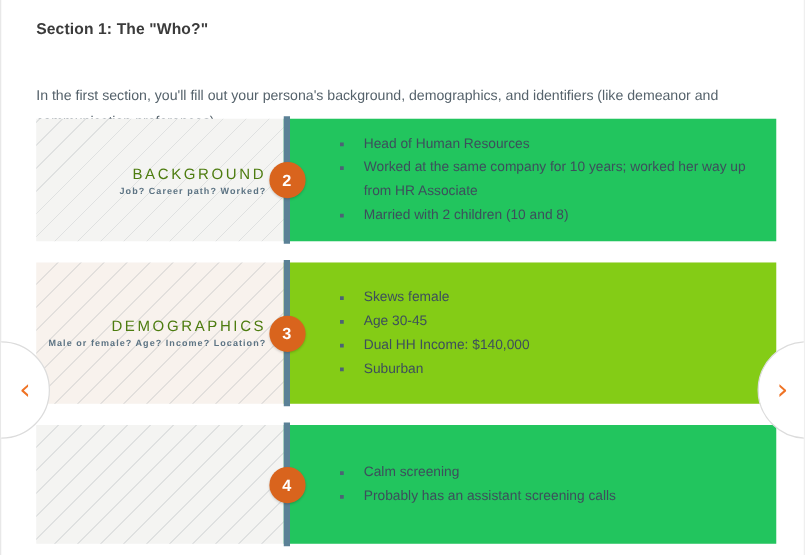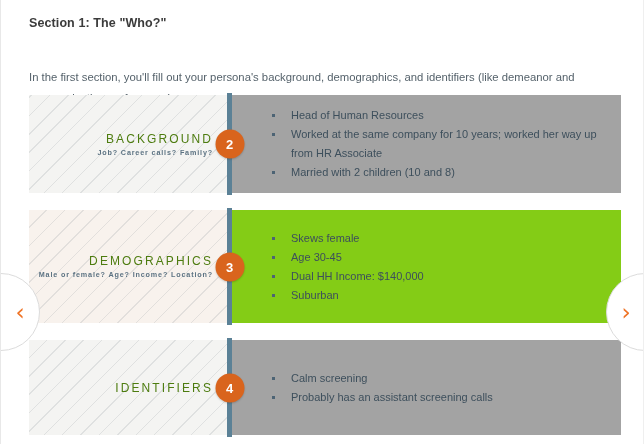--- a/index.html
+++ b/index.html
@@ -96,21 +96,21 @@
     position: relative;
     display: flex;
     align-items: center;
     padding-left: 24px;
     box-sizing: border-box;
   }
 
   
   .tint-grey  { background: #f4f4f2; }
   .tint-cream { background: #f8f2ed; }
-  .tint-grey  .card-body  { background: #a3a3a3; }
+  .tint-grey  .card-body  { background: #22c55e; }
   .tint-cream .card-body  { background: #84cc16; }
 
   .label-title {
     position: relative;
     z-index: 2;
     font-size: 12px;
     letter-spacing: 2.1px;
     color: #4d7c0f;
     white-space: nowrap;
   }
@@ -217,21 +217,21 @@
 
   <h2 class="section-heading">Section 1: The "Who?"</h2>
 
   <p class="section-intro">In the first section, you'll fill out your persona's background, demographics, and identifiers (like demeanor and communication preferences).</p>
 
   <div class="carousel">
 
     <div class="card card-1 tint-grey">
       <div class="card-label">
         <div class="label-title">BACKGROUND</div>
-        <div class="label-sub">Job? Career calls? Family?</div>
+        <div class="label-sub">Job? Career path? Worked?</div>
       </div>
       <div class="divider"></div>
       <div class="badge">2</div>
       <div class="card-body">
         <ul class="bullets">
           <li>Head of Human Resources</li>
           <li>Worked at the same company for 10 years; worked her way up from HR Associate</li>
           <li>Married with 2 children (10 and 8)</li>
         </ul>
       </div>
@@ -249,21 +249,20 @@
           <li>Skews female</li>
           <li>Age 30-45</li>
           <li>Dual HH Income: $140,000</li>
           <li>Suburban</li>
         </ul>
       </div>
     </div>
 
     <div class="card card-3 tint-grey">
       <div class="card-label">
-        <div class="label-title">IDENTIFIERS</div>
       </div>
       <div class="divider"></div>
       <div class="badge">4</div>
       <div class="card-body">
         <ul class="bullets">
           <li>Calm screening</li>
           <li>Probably has an assistant screening calls</li>
         </ul>
       </div>
     </div>

